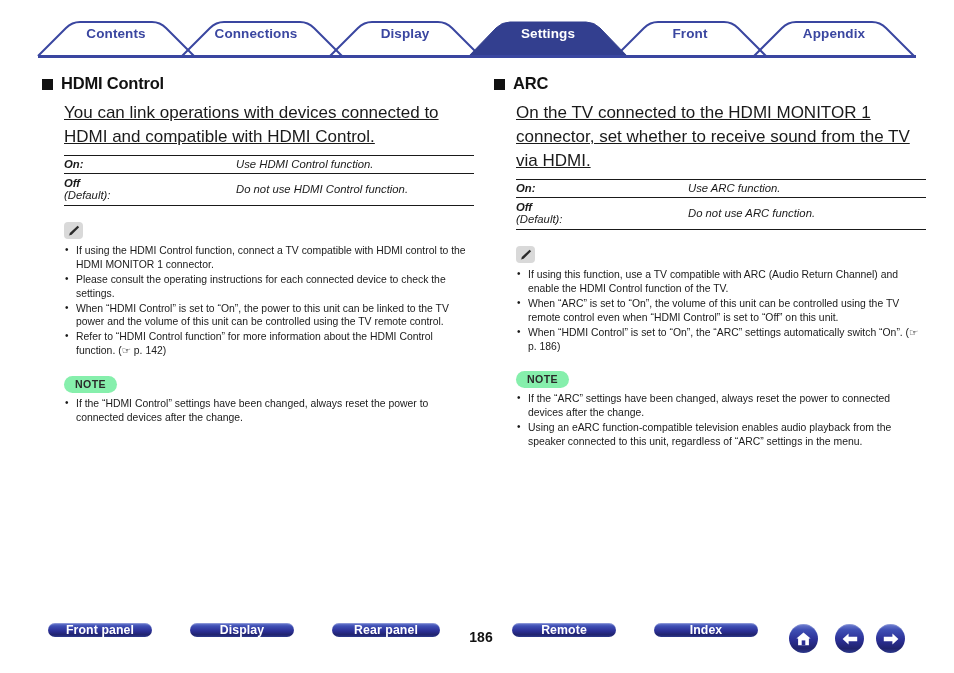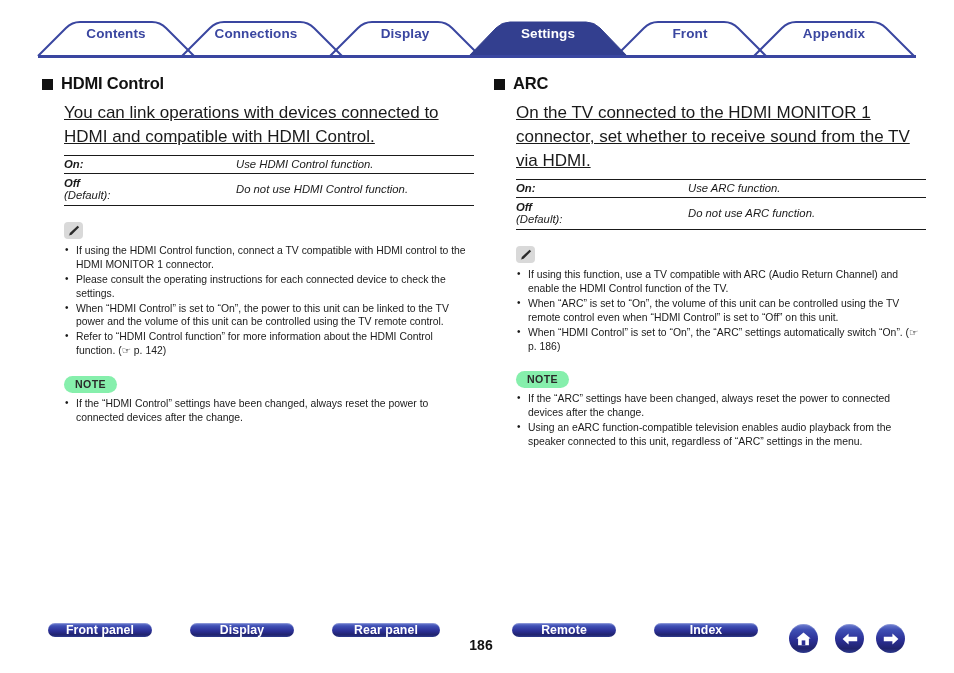--- a/index.html
+++ b/index.html
@@ -180,21 +180,21 @@
   }
   #btn-front  { left: 48px;  width: 104px; }
   #btn-display{ left: 190px; width: 104px; }
   #btn-rear   { left: 332px; width: 108px; }
   #btn-remote { left: 512px; width: 104px; }
   #btn-index  { left: 654px; width: 104px; }
 
   #pagenum {
     position: absolute;
     left: 461px;
-    top: 26px;
+    top: 18px;
     width: 40px;
     text-align: center;
     font-size: 14px;
     font-weight: bold;
     color: #111111;
   }
   .circ {
     position: absolute;
     top: 13px;
     width: 29px;

